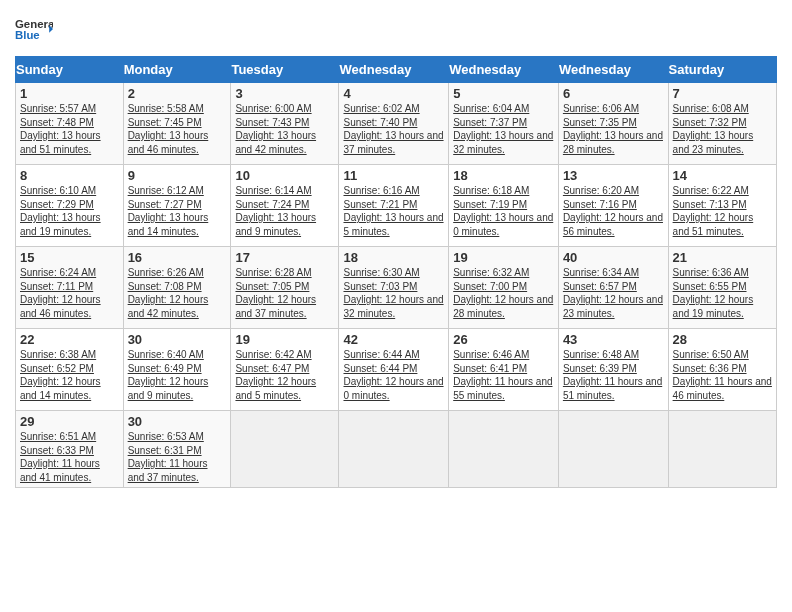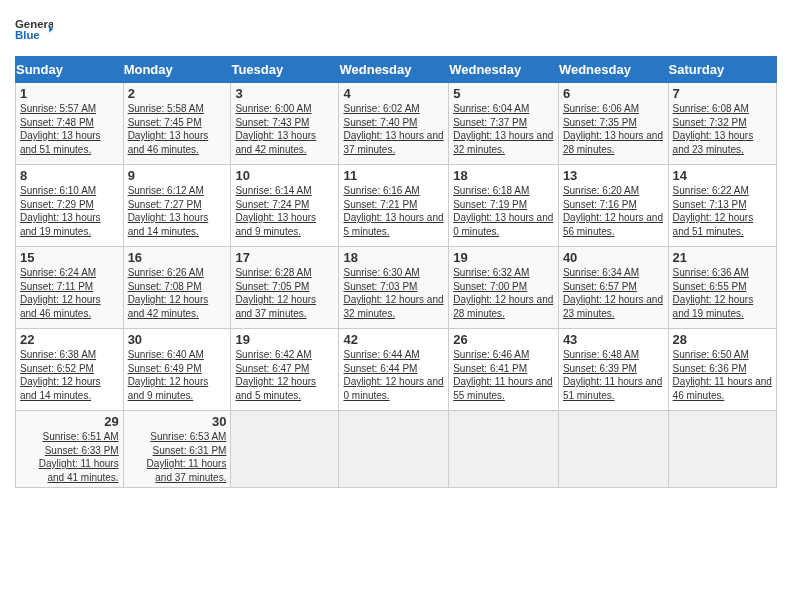--- a/index.html
+++ b/index.html
@@ -75,21 +75,20 @@
       font-size: 10px;
       color: #333;
       line-height: 1.35;
       text-decoration: underline;
     }
     .empty-cell {
       background: #f0f0f0 !important;
     }
     tbody tr:last-child td {
       height: 70px;
-      text-align: right;
     }
   </style>
 </head>
 <body>
 
 <div class="container">
   <div class="header">
     <div class="logo">
   <svg width="38" height="38" viewBox="0 0 60 40">
     <text x="0" y="18" font-size="18" font-weight="bold" fill="#333" font-family="Arial">General</text>

